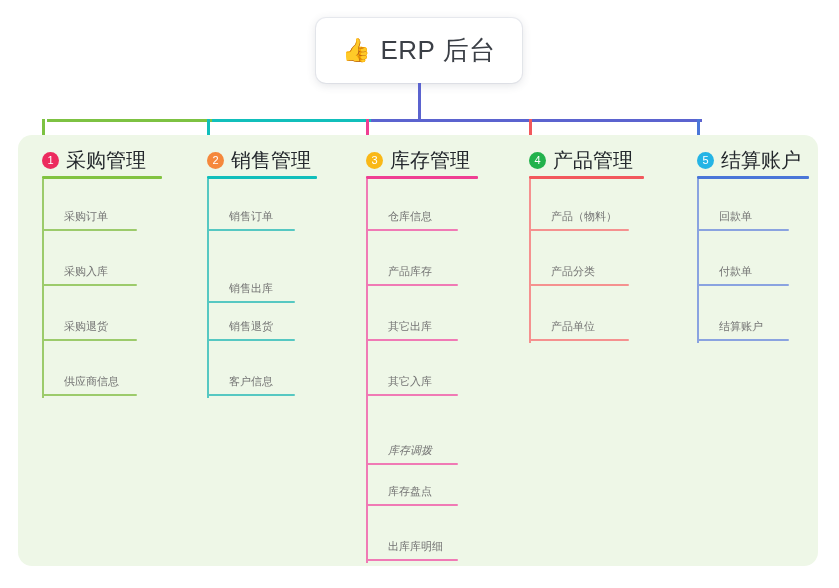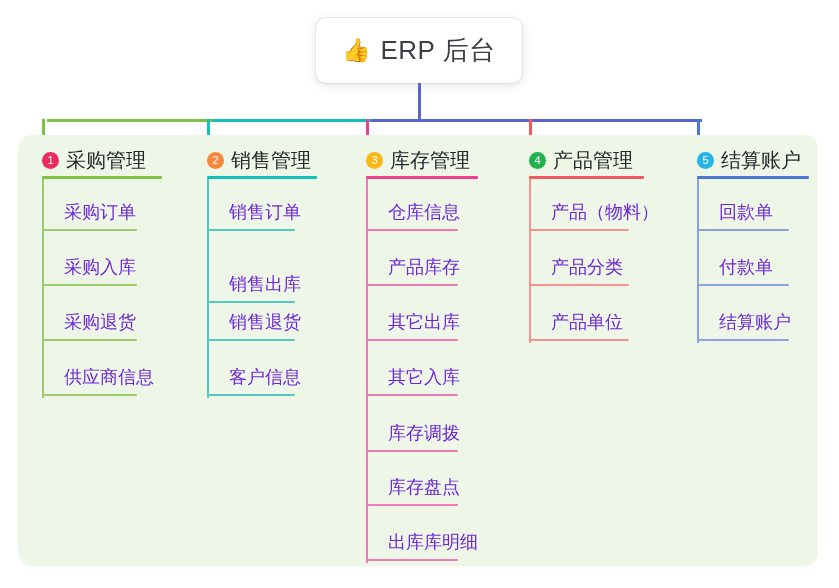--- a/index.html
+++ b/index.html
@@ -56,21 +56,21 @@
   }
   .col-title{font-size:20px;color:#23272c;}
   .head-rule{
     position:absolute;left:0;height:3px;border-radius:1px;
   }
   .col-spine{position:absolute;width:2px;}
 
   .item{position:absolute;left:0;}
   .item-label{
     position:absolute;left:22px;bottom:7px;
-    font-size:18px;color:#6d28d9;white-space:nowrap;
+    font-size:11px;color:#737373;white-space:nowrap;
   }
   .item-rule{
     position:absolute;left:0;bottom:0;height:2px;border-radius:1px;
   }
 </style>
 </head>
 <body>
 
 <div id="stage">
 
@@ -159,21 +159,21 @@
             <div class="item-rule" style="width: 92px; background: rgb(240, 122, 181);"></div>
           </div>
           <div class="item" style="top: 172px; height: 34px; width: 112px;">
             <span class="item-label">其它出库</span>
             <div class="item-rule" style="width: 92px; background: rgb(240, 122, 181);"></div>
           </div>
           <div class="item" style="top: 227px; height: 34px; width: 112px;">
             <span class="item-label">其它入库</span>
             <div class="item-rule" style="width: 92px; background: rgb(240, 122, 181);"></div>
           </div>
-          <div class="item" style="top: 283px; height: 34px; width: 112px;">
+          <div class="item" style="top: 296px; height: 34px; width: 112px; font-style: italic;">
             <span class="item-label">库存调拨</span>
             <div class="item-rule" style="width: 92px; background: rgb(240, 122, 181);"></div>
           </div>
           <div class="item" style="top: 337px; height: 34px; width: 112px;">
             <span class="item-label">库存盘点</span>
             <div class="item-rule" style="width: 92px; background: rgb(240, 122, 181);"></div>
           </div>
           <div class="item" style="top: 392px; height: 34px; width: 112px;">
             <span class="item-label">出库库明细</span>
             <div class="item-rule" style="width: 92px; background: rgb(240, 122, 181);"></div>

